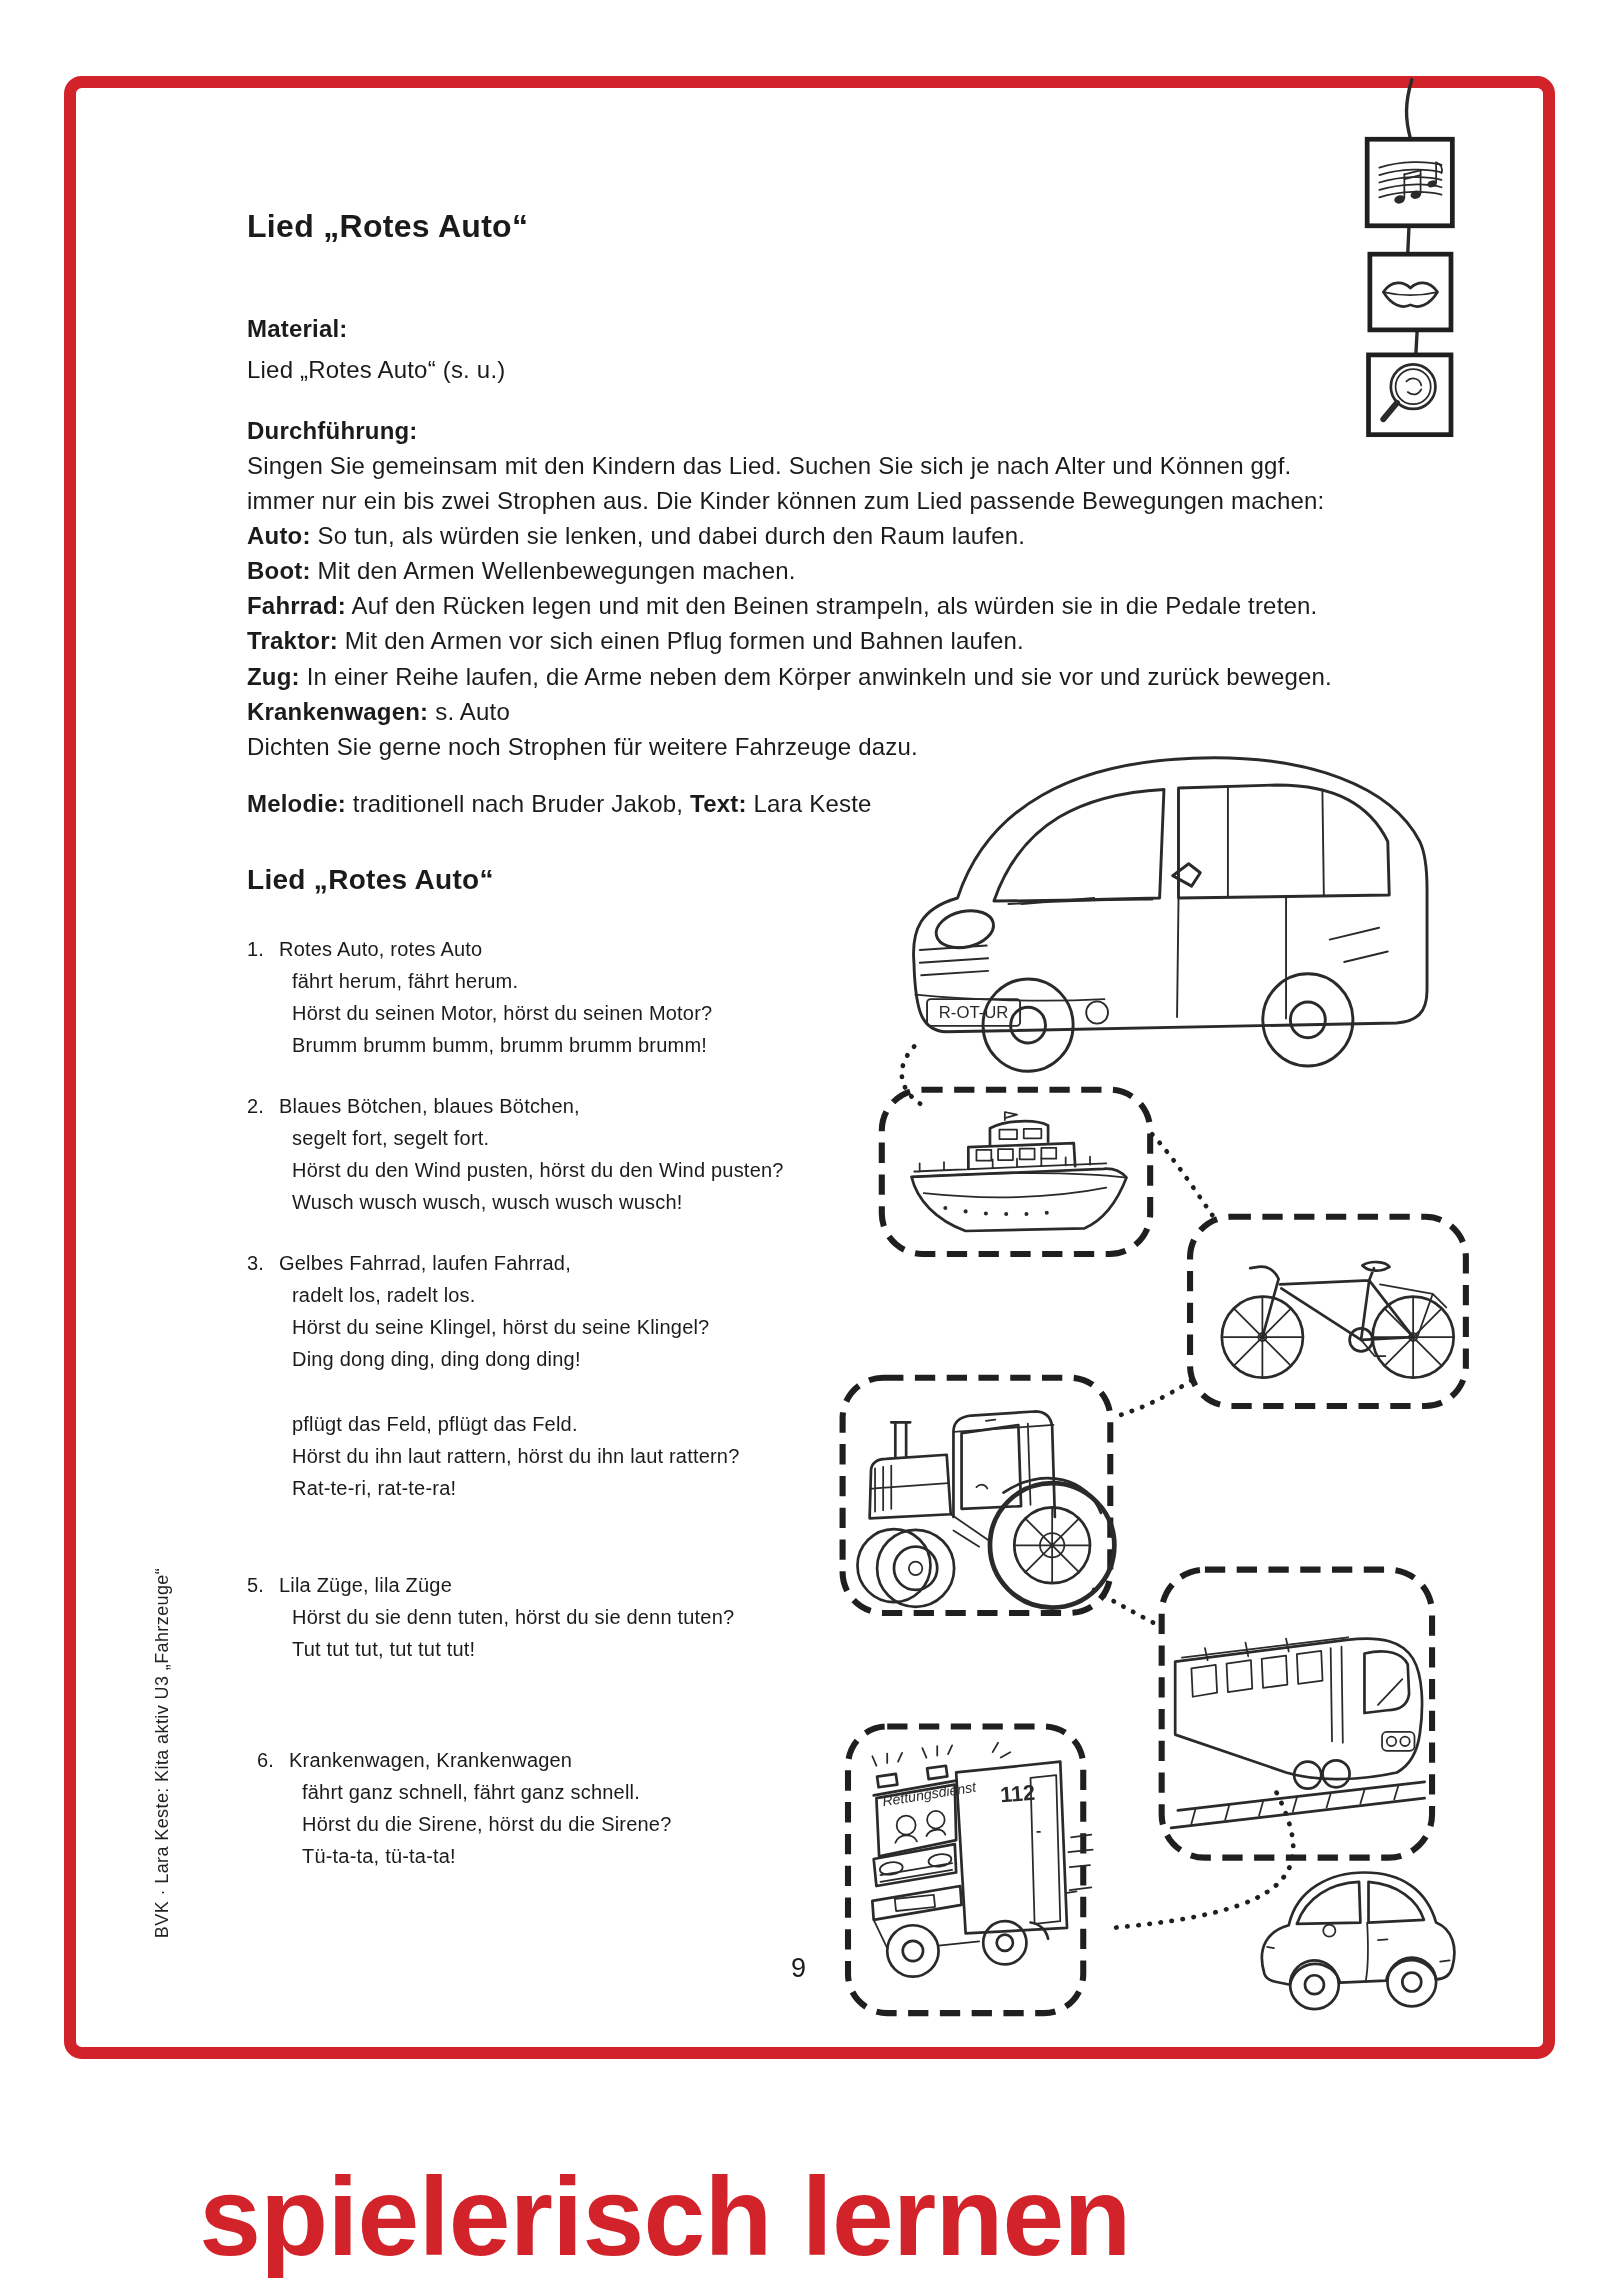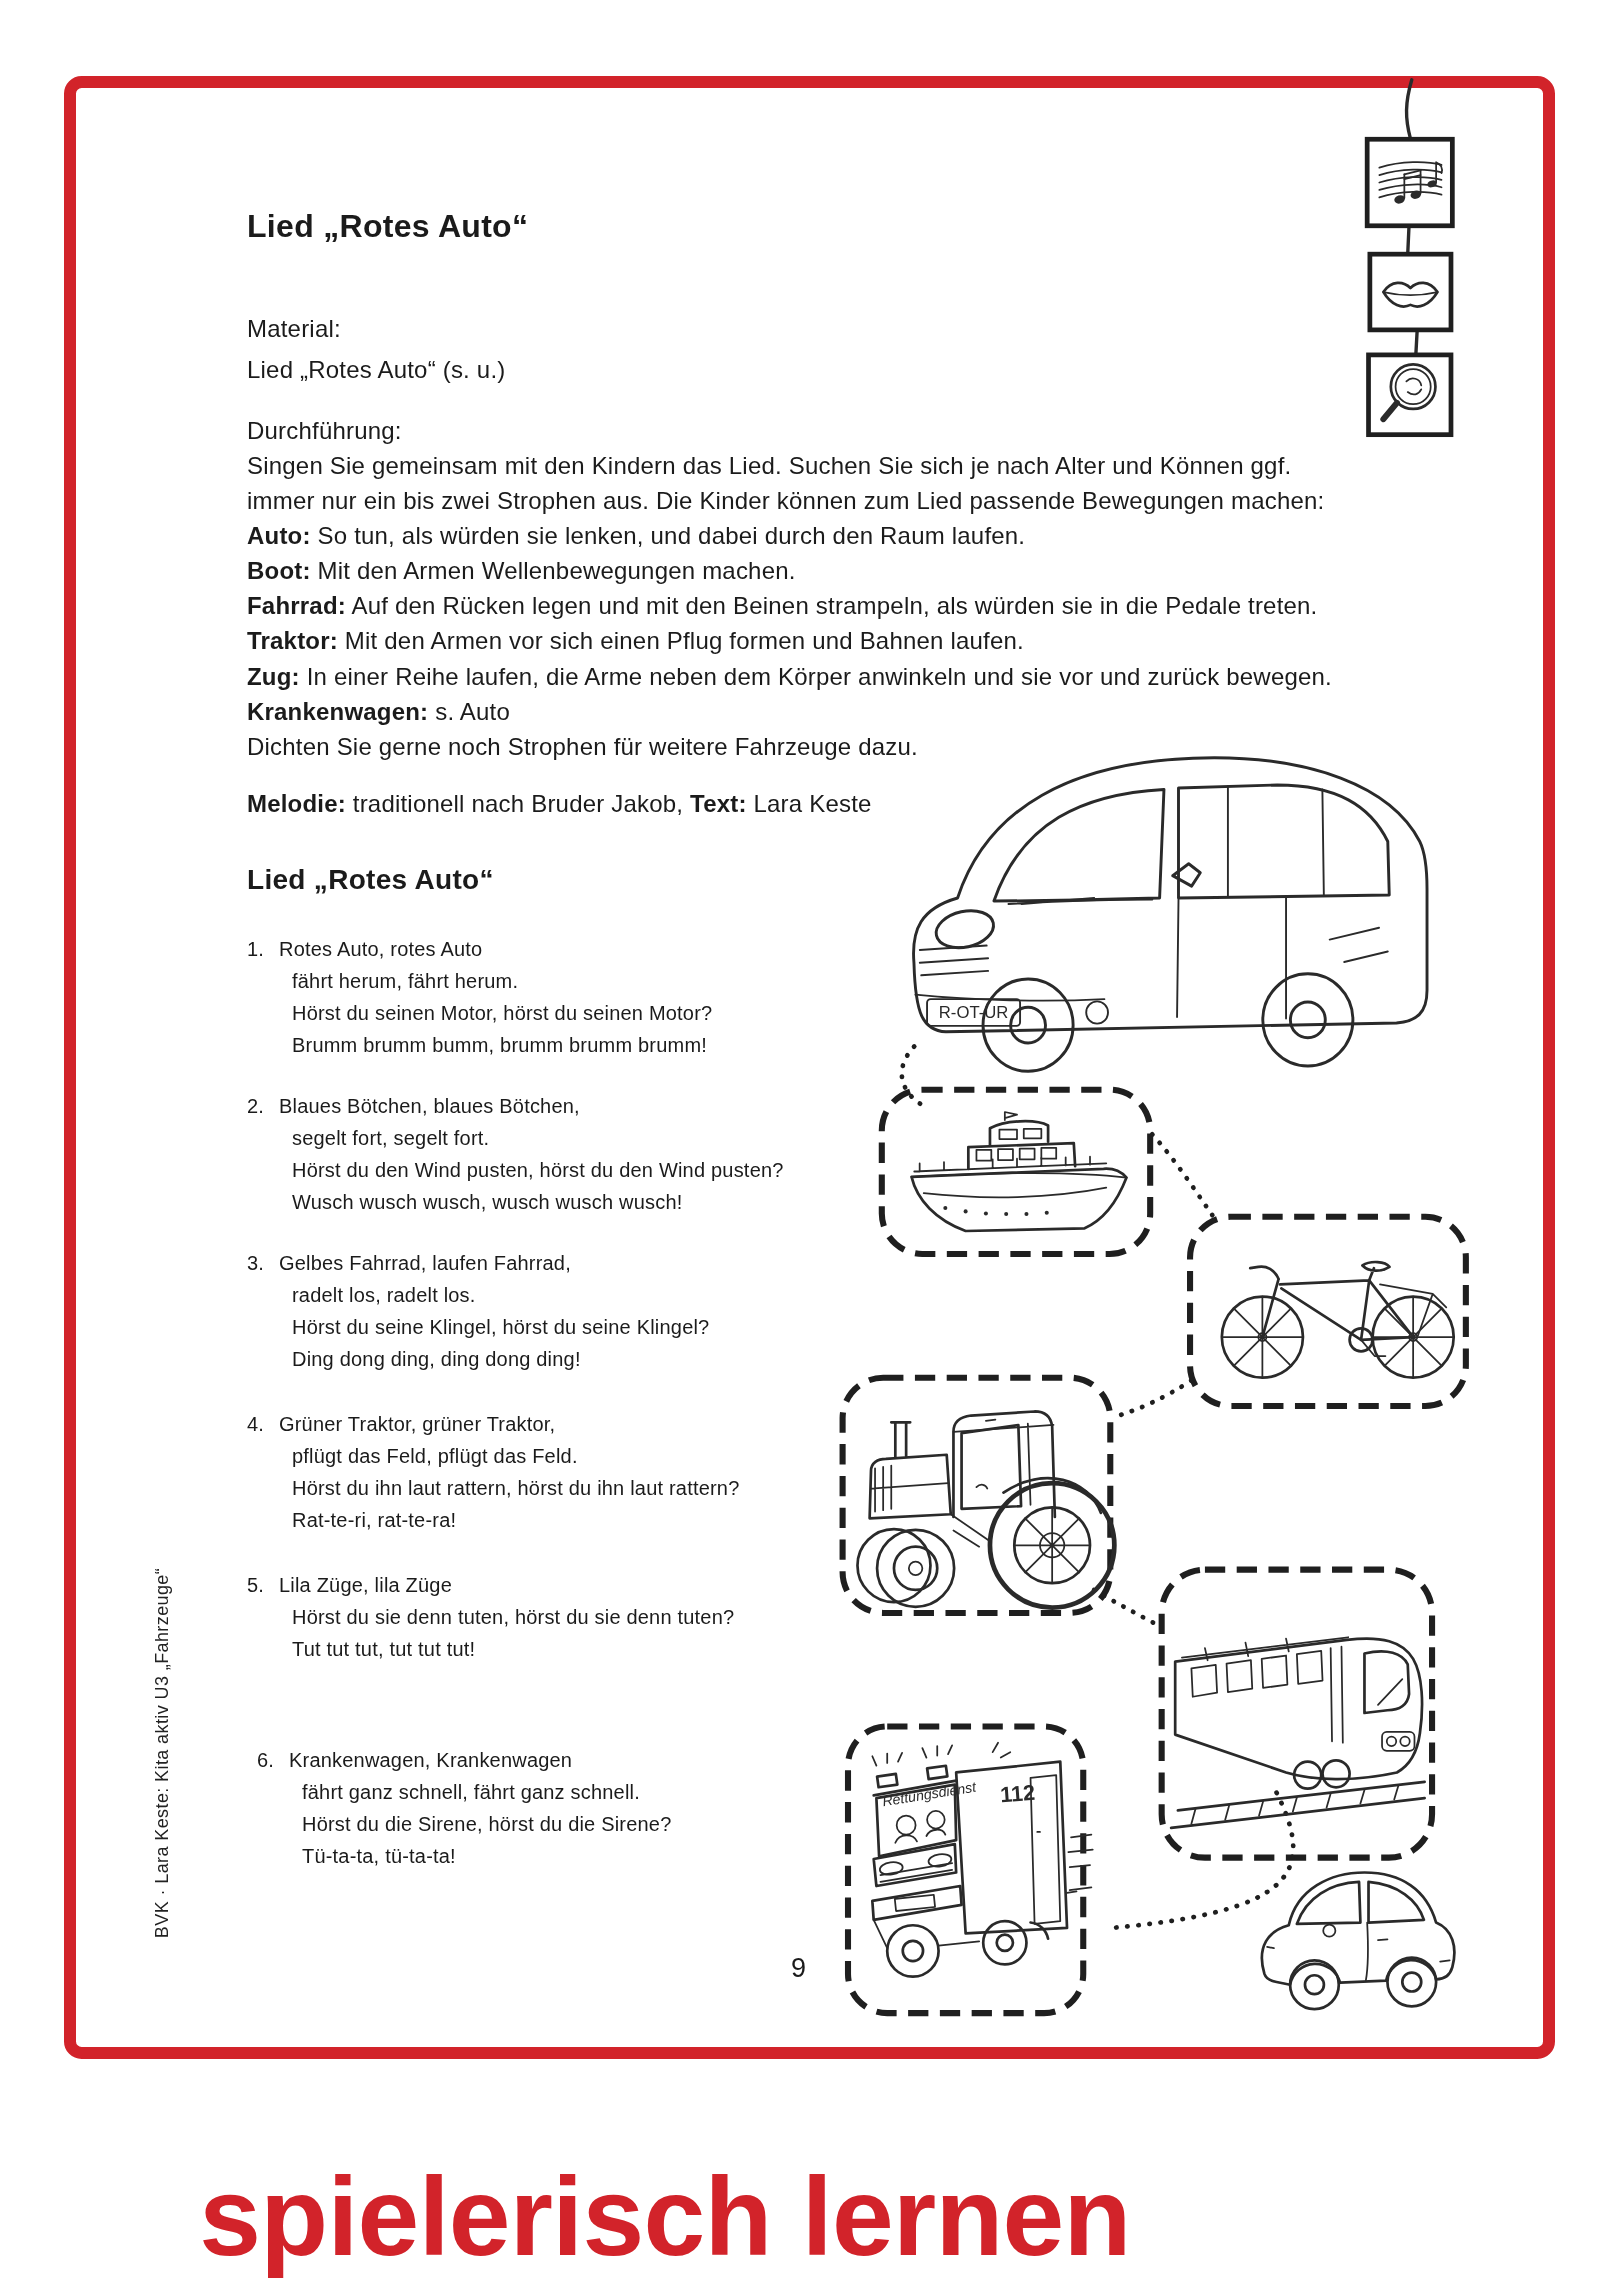--- a/index.html
+++ b/index.html
@@ -7,21 +7,21 @@
     width:1623px;height:2295px;position:relative;background:#ffffff;
     font-family:"Liberation Sans",sans-serif;color:#1b1b1b;overflow:hidden;
   }
   .abs{position:absolute;white-space:nowrap}
   .frame{
     position:absolute;left:64px;top:76px;width:1467px;height:1959px;
     border:12px solid #d2232a;border-radius:17.6px;background:transparent;
   }
   .h1{font-size:32px;font-weight:bold;letter-spacing:0.3px}
   .h2{font-size:28px;font-weight:bold;letter-spacing:0.3px}
-  .bh{font-size:24px;font-weight:normal;letter-spacing:0.2px}
+  .bh{font-size:24px;font-weight:bold;letter-spacing:0.2px}
   .bodyline{font-size:24px;letter-spacing:0.2px}
   .bodyline b{font-weight:bold}
   .verse{font-size:20px;line-height:32px;letter-spacing:0.2px}
   .verse .vnum{display:inline-block;width:32px}
   .verse .vl{margin-left:45px}
   .sidebar{
     position:absolute;left:162px;top:1753px;
     transform:translate(-50%,-50%) rotate(-90deg);
     font-size:18px;letter-spacing:0.4px;white-space:nowrap;color:#222;
   }
@@ -265,21 +265,20 @@
   <div class="vl">Hörst du den Wind pusten, hörst du den Wind pusten?</div>
   <div class="vl">Wusch wusch wusch, wusch wusch wusch!</div>
 </div>
 <div class="abs verse" style="left:247px;top:1247px">
   <div><span class="vnum">3.</span><span>Gelbes Fahrrad, laufen Fahrrad,</span></div>
   <div class="vl">radelt los, radelt los.</div>
   <div class="vl">Hörst du seine Klingel, hörst du seine Klingel?</div>
   <div class="vl">Ding dong ding, ding dong ding!</div>
 </div>
 <div class="abs verse" style="left:247px;top:1408px">
-  <div><span class="vnum">4.</span><span>Grüner Traktor, grüner Traktor,</span></div>
   <div class="vl">pflügt das Feld, pflügt das Feld.</div>
   <div class="vl">Hörst du ihn laut rattern, hörst du ihn laut rattern?</div>
   <div class="vl">Rat-te-ri, rat-te-ra!</div>
 </div>
 <div class="abs verse" style="left:247px;top:1569px">
   <div><span class="vnum">5.</span><span>Lila Züge, lila Züge</span></div>
   <div class="vl">Hörst du sie denn tuten, hörst du sie denn tuten?</div>
   <div class="vl">Tut tut tut, tut tut tut!</div>
 </div>
 <div class="abs verse" style="left:257px;top:1744px">

